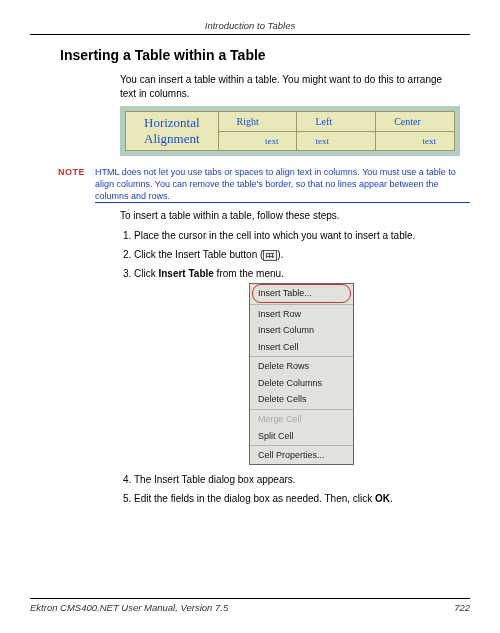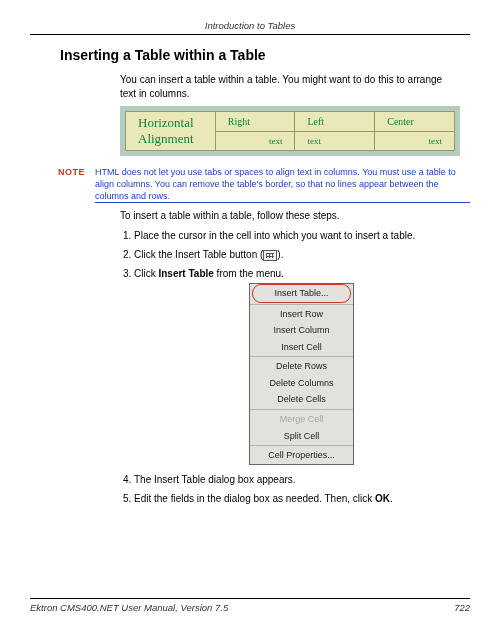--- a/index.html
+++ b/index.html
@@ -46,24 +46,24 @@
     padding: 5px;
     margin: 4px 0 10px 0;
   }
   .sample-table {
     border-collapse: collapse;
     width: 100%;
     background: #e9e8b9;
   }
   .sample-table td {
     border: 1.5px solid #9a9863;
-    padding: 3px 12px;
+    padding: 3px 18px;
     font-family: Georgia, 'Times New Roman', serif;
     font-size: 10px;
-    color: #15803d;
+    color: #1d4ed8;
     vertical-align: middle;
     height: 16px;
   }
   .sample-table td.big-left {
     font-size: 13px;
     width: 27%;
   }
   .sample-table td.hdr { width: 24%; }
   .inner-row td.small { font-size: 9px; }
   
@@ -119,21 +119,20 @@
   }
   
   .context-menu {
     width: 105px;
     margin: 2px auto 8px 115px;
     border: 1px solid #666;
     background: #e2e1dc;
     font-family: Tahoma, Arial, sans-serif;
     font-size: 9px;
     color: #222;
-    text-align: center;
   }
   .context-menu .item {
     padding: 2px 8px;
   }
   .context-menu .item.disabled {
     color: #a8a8a3;
   }
   .context-menu .sep {
     border-top: 1px solid #b5b4af;
     margin: 1px 0;

